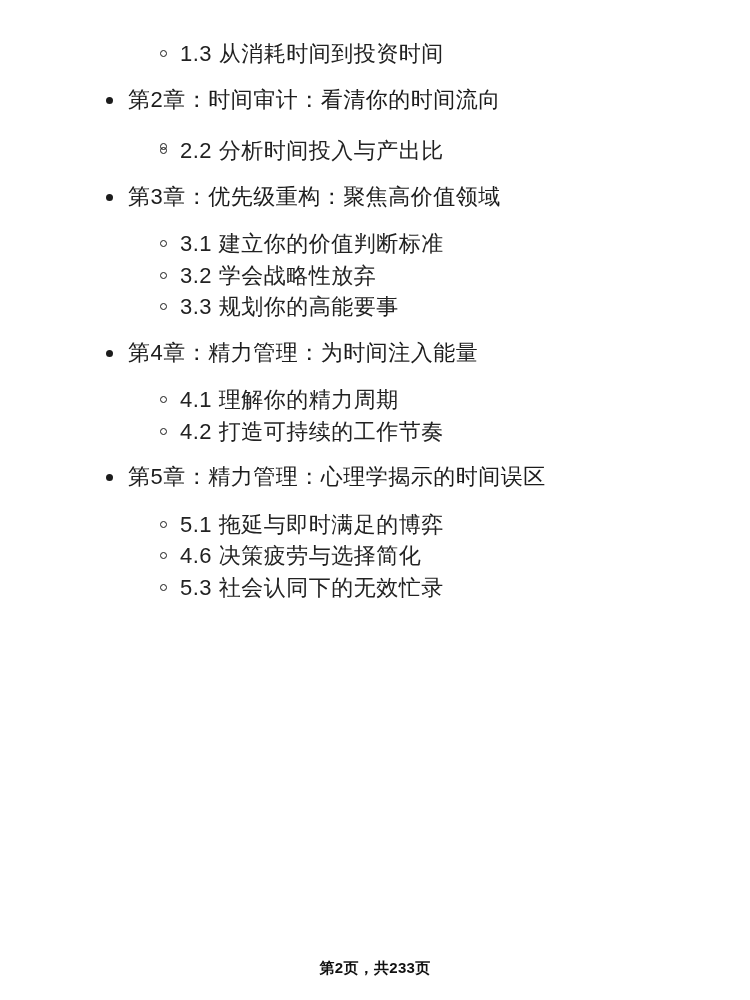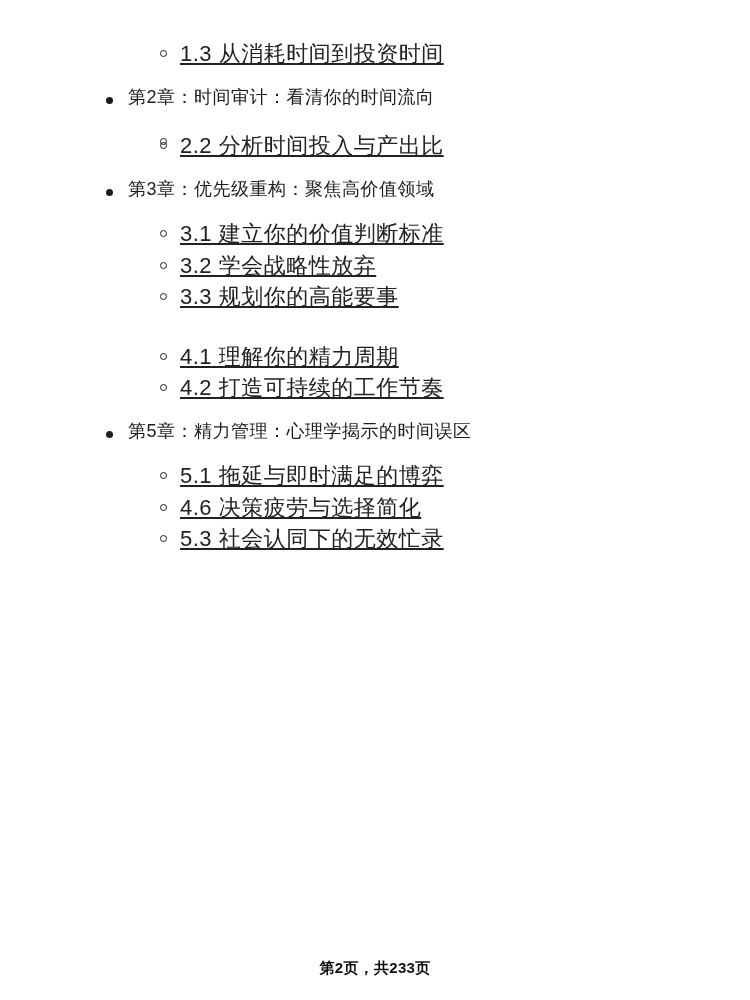--- a/index.html
+++ b/index.html
@@ -23,21 +23,21 @@
     position: relative;
   }
   .toc {
     list-style: none;
     margin: 0;
     padding: 0;
   }
   
   .lvl1 {
     position: relative;
-    font-size: 18px;
+    font-size: 22px;
     line-height: 1.25;
     margin: 0 0 6px 0;
     padding-left: 68px;
     letter-spacing: 0.5px;
     color: #1c1c1c;
   }
   .lvl1 > .bullet {
     position: absolute;
     left: 46px;
     top: 11px;
@@ -48,21 +48,20 @@
   }
   
   .lvl2 {
     position: relative;
     font-size: 22px;
     line-height: 1.25;
     margin: 0 0 4px 0;
     padding-left: 120px;
     letter-spacing: 0.5px;
     color: #222222;
-    text-decoration: underline;
   }
   .lvl2 > .bullet {
     position: absolute;
     left: 100px;
     top: 10px;
     width: 7px;
     height: 7px;
     border-radius: 50%;
     border: 1.5px solid #1c1c1c;
     background: transparent;
@@ -132,20 +131,24 @@
       <span class="bullet"></span>
       <span>3.2 学会战略性放弃</span>
     </li>
     <li class="lvl2">
       <span class="bullet"></span>
       <span>3.3 规划你的高能要事</span>
     </li>
 
     <li class="spacer-top"></li>
 
+    <li class="lvl1">
+      <span class="bullet"></span>
+      <span>第4章：精力管理：为时间注入能量</span>
+    </li>
 
     <li class="spacer-top"></li>
 
     <li class="lvl2">
       <span class="bullet"></span>
       <span>4.1 理解你的精力周期</span>
     </li>
     <li class="lvl2">
       <span class="bullet"></span>
       <span>4.2 打造可持续的工作节奏</span>

